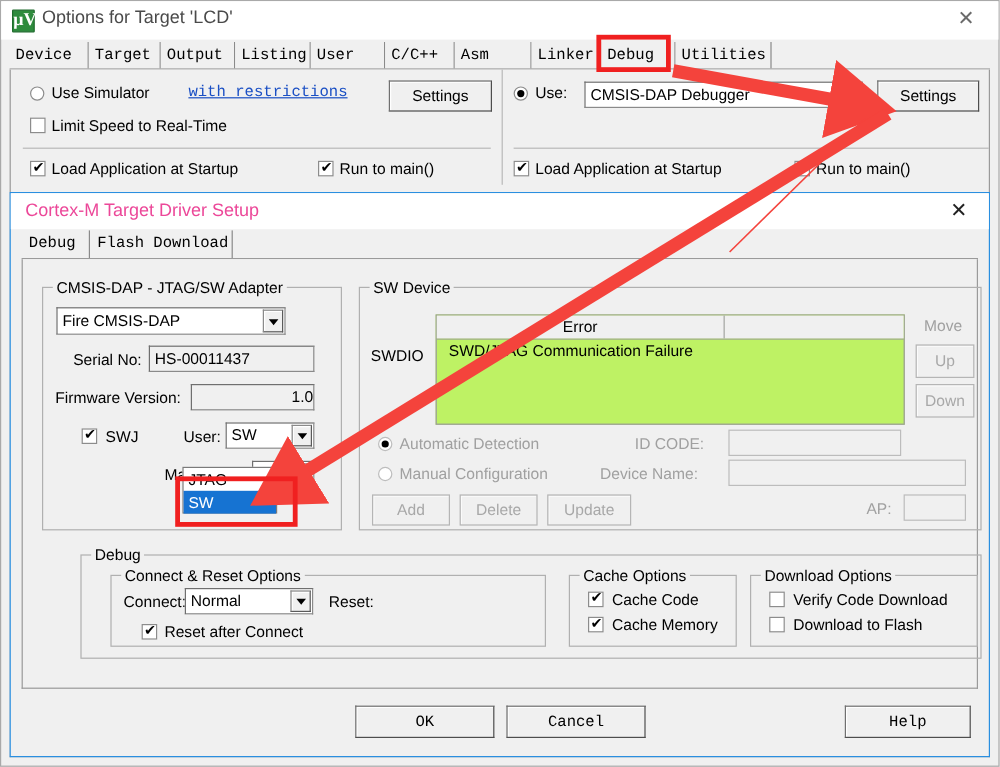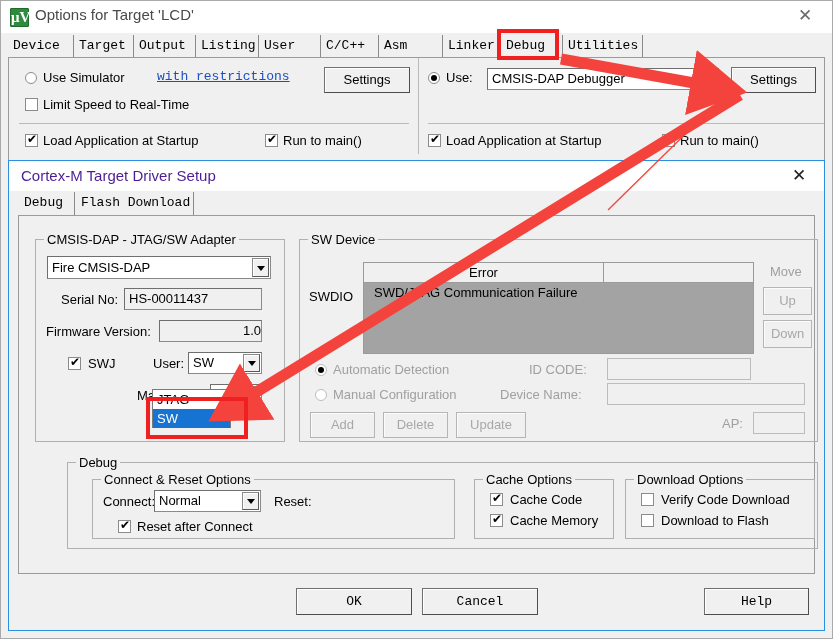--- a/index.html
+++ b/index.html
@@ -151,21 +151,21 @@
     position:absolute;left:8px;top:160px;width:817px;height:471px;
     background:#f0f0f0;
     border:1px solid #2a8fe0;
     box-sizing:border-box;
     box-shadow:0 0 0 0 rgba(0,0,0,0);
   }
   #inner-titlebar{
     position:absolute;left:0;top:0;right:0;height:30px;background:#fff;
   }
   #inner-title-text{
-    position:absolute;left:12px;top:6px;font-size:15px;color:#4c1d95;
+    position:absolute;left:12px;top:6px;font-size:15px;color:#ec4899;
   }
   #inner-close{
     position:absolute;right:14px;top:5px;width:22px;height:20px;
     font-size:17px;color:#222;text-align:center;line-height:19px;cursor:pointer;
   }
   #inner-tabstrip{position:absolute;left:9px;top:31px;height:24px;}
   .itab{
     position:absolute;top:0;height:23px;
     font-family:"Liberation Mono", monospace;font-size:13px;
     line-height:22px;padding:0 6px;box-sizing:border-box;
@@ -184,21 +184,21 @@
   .group{
     position:absolute;border:1px solid #b0b0b0;box-sizing:border-box;
   }
   .group > .glabel{
     position:absolute;top:-8px;left:8px;background:#f0f0f0;
     padding:0 3px;font-size:13px;color:#000;white-space:nowrap;
   }
 
   
   .tbl{
-    position:absolute;background:#a3a3a3;
+    position:absolute;background:#bef264;
     border:1px solid #9a9a9a;box-sizing:border-box;
   }
   .tbl .hdr{
     position:absolute;left:0;top:0;right:0;height:20px;
     box-sizing:border-box;border-bottom:1px solid #9a9a9a;
   }
   .tbl .hdr .hcell{
     position:absolute;top:0;height:19px;line-height:19px;
     text-align:center;font-size:13px;background:#f0f0f0;
     border-right:1px solid #9a9a9a;box-sizing:border-box;
@@ -291,21 +291,21 @@
     <div class="itab" style="left:0px;width:57px;">Debug</div>
     <div class="itab" style="left:57px;width:119px;">Flash Download</div>
   </div>
   <div id="inner-tabline"></div>
 
   <div id="inner-body">
 
     <div class="group" style="left:16px;top:23px;width:250px;height:203px;">
       <span class="glabel">CMSIS-DAP - JTAG/SW Adapter</span>
 
-      <div class="combo" style="left:11px;top:16px;width:224px;height:23px;line-height:21px;">
+      <div class="combo" style="left:11px;top:16px;width:191px;height:23px;line-height:21px;">
         <span>Fire CMSIS-DAP</span>
         <span class="arrowbtn"></span>
       </div>
 
       <div class="lbl" style="left:25px;top:52px;">Serial No:</div>
       <div class="textbox ro" style="left:88px;top:48px;width:138px;height:22px;line-height:20px;">HS-00011437</div>
 
       <div class="lbl" style="left:10px;top:84px;">Firmware Version:</div>
       <div class="textbox ro" style="left:123px;top:80px;width:103px;height:22px;line-height:20px;text-align:right;">1.0</div>
 

